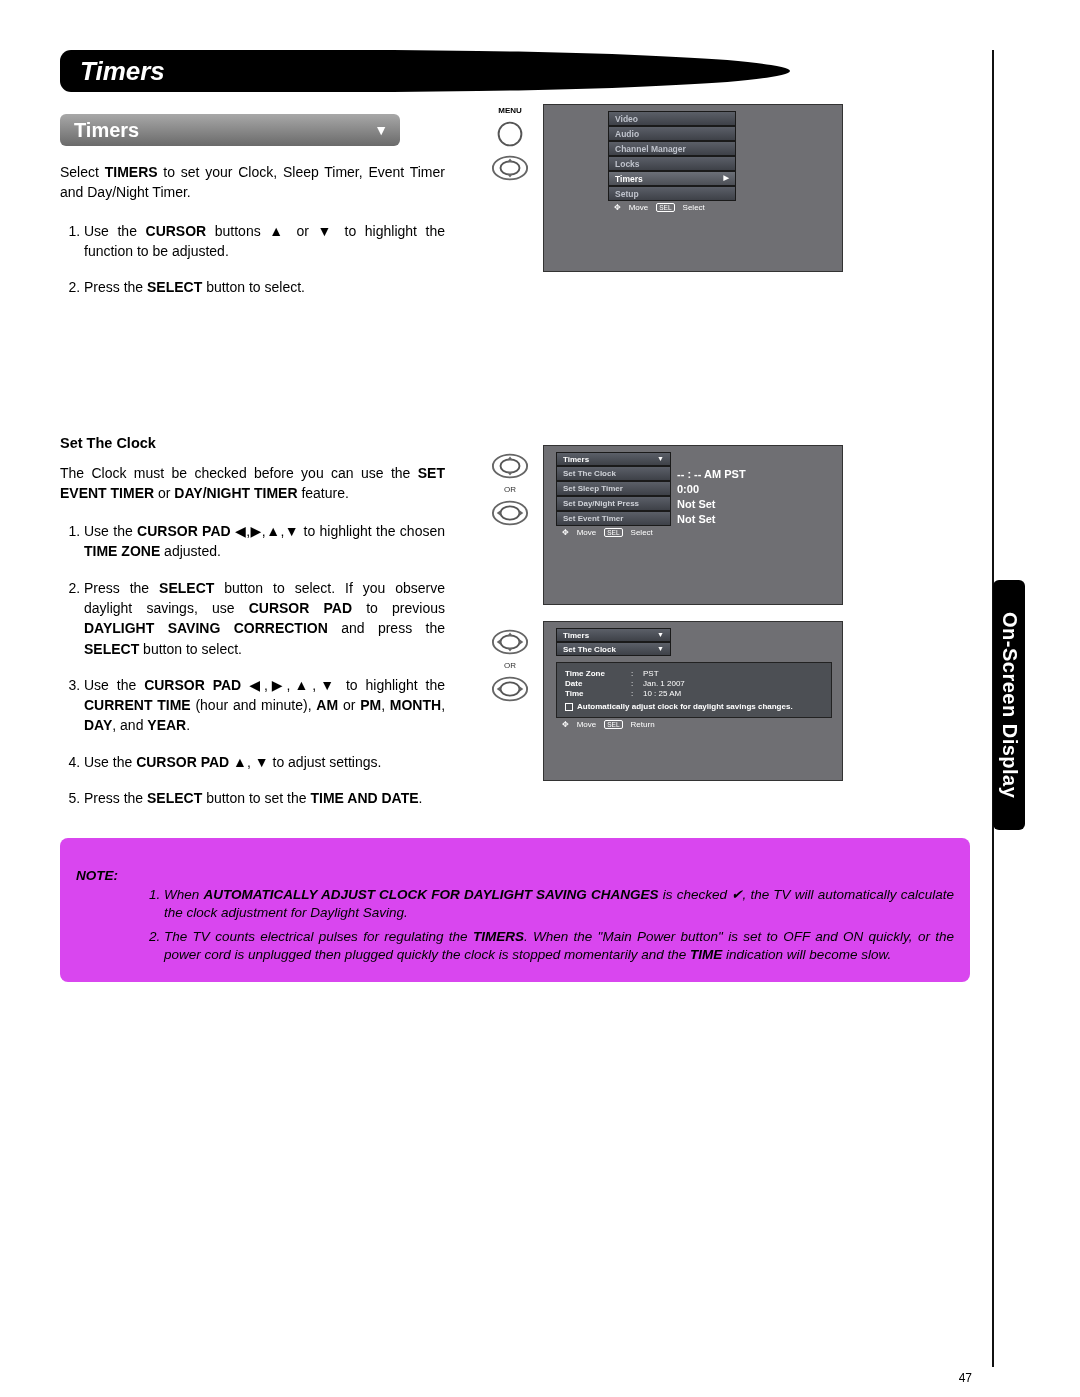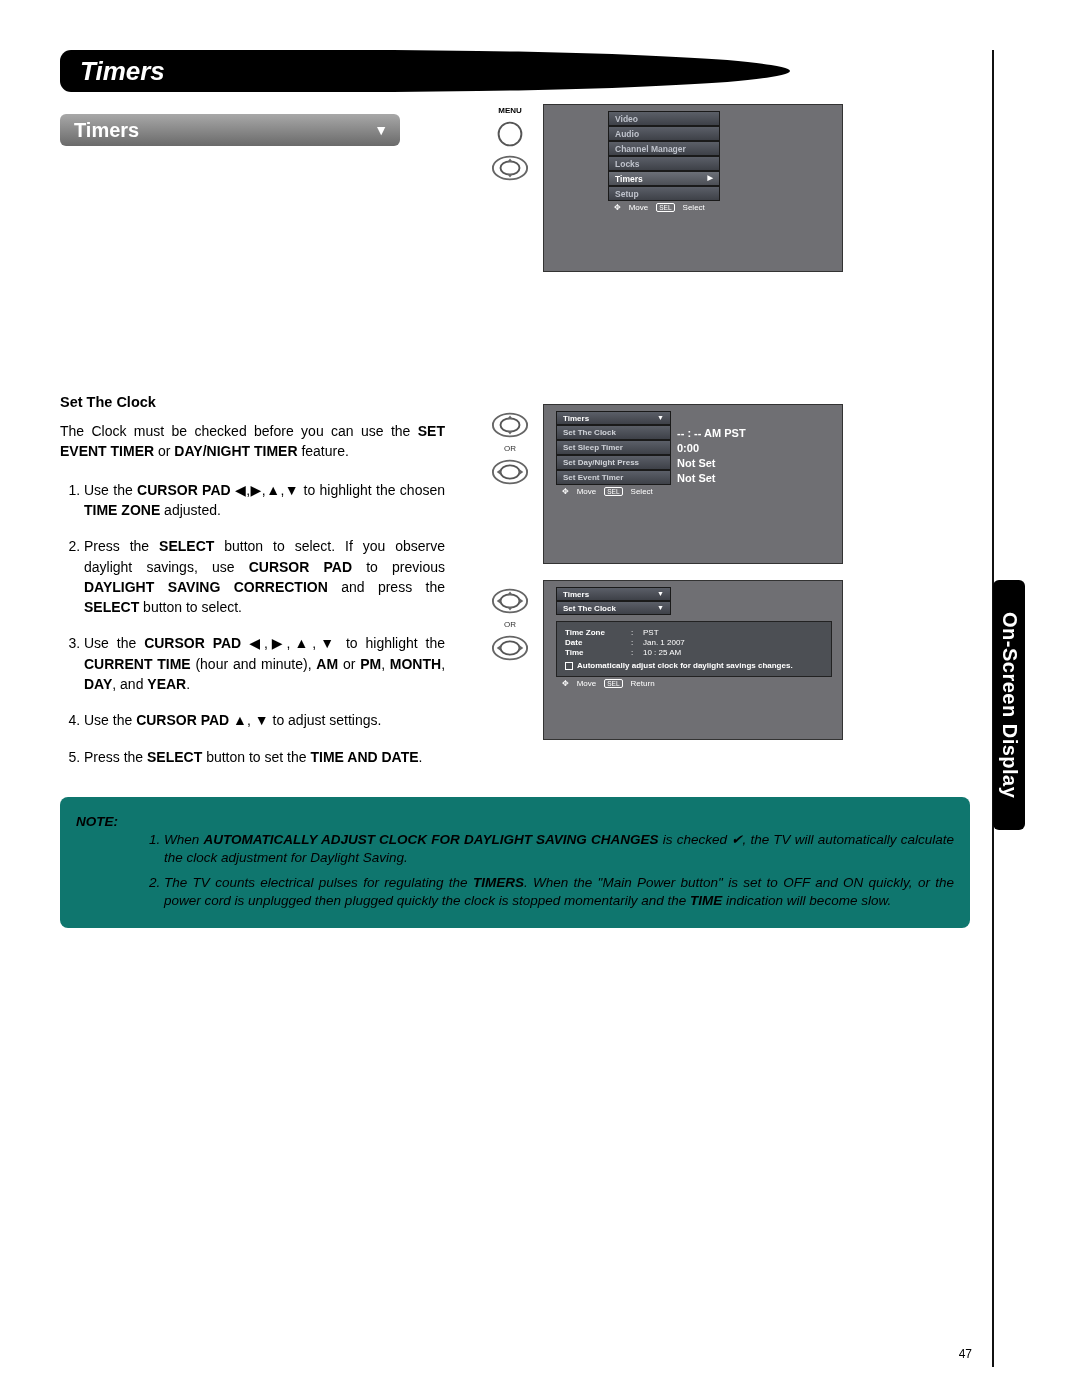--- a/index.html
+++ b/index.html
@@ -38,21 +38,21 @@
   ol.steps li { margin-bottom: 16px; text-align: justify; font-size: 14px; }
   b { font-weight: 700; }
   .section-title { font-weight: 700; font-family: Arial; font-size: 14.5px; margin-top: 0; margin-bottom: 8px; }
   .tv {
     width: 300px; height: 168px; background: #6f6f73; border: 1px solid #333;
     margin-top: 8px; margin-left: 0; position: relative; font-size: 9px; color: #fff;
     overflow: hidden;
   }
   .tv.small { height: 160px; }
   .tv-menu {
-    position: absolute; top: 6px; left: 64px; width: 112px;
+    position: absolute; top: 6px; left: 64px; width: 128px;
   }
   .tv-item {
     background: linear-gradient(#5b5f68, #3e4148); border: 1px solid #1a1a1a;
     padding: 1.5px 6px; font-weight: 700; font-size: 8.5px; display: flex; justify-content: space-between; color: #bfc3cc;
   }
   .tv-item.sel { background: linear-gradient(#6c7078, #4c4f56); color: #fff; }
   .tv-item .arrow { font-size: 7px; }
   .tv-hint { background: transparent; padding: 2px 6px; font-size: 8px; color: #fff; display: flex; gap: 8px; align-items: center; }
   .tv-hint .box { border: 1px solid #fff; font-size: 6.5px; padding: 0 2px; border-radius: 2px; }
   .remote-col {
@@ -74,27 +74,27 @@
   .tv-item2.head { color: #fff; display:flex; justify-content:space-between;}
   .tv-val { padding: 1.5px 6px; font-size: 11px; color: #fff; font-weight: 700; }
   .info-box {
     margin-top: 6px; background: #4c4f54; border: 1px solid #222; padding: 6px 8px; font-size: 8px; color: #fff;
   }
   .info-line { display: flex; gap: 6px; align-items: baseline; margin-bottom: 1px; }
   .info-line .k { width: 60px; font-weight: 700; }
   .info-line .c { width: 6px; }
   .chk { display: inline-block; width: 8px; height: 8px; border: 1px solid #fff; margin-right: 4px; vertical-align: middle; }
   .note-box {
-    margin-top: 14px; background: #0f766e; border-radius: 8px; padding: 16px 16px 12px 16px;
+    margin-top: 14px; background: #d946ef; border-radius: 8px; padding: 29px 16px 12px 16px;
     font-size: 13.5px; font-style: italic; line-height: 1.35;
   }
   .note-box .hd { font-weight: 900; font-style: italic; display: inline; }
   .note-list { margin: 0; padding-left: 88px; }
   .note-list li { margin-bottom: 6px; text-align: justify; }
-  .page-num { position: absolute; bottom: 36px; right: 108px; font-size: 12px; }
+  .page-num { position: absolute; bottom: 12px; right: 108px; font-size: 12px; }
   .glyph { font-family: Arial; }
 </style>
 </head>
 <body>
 
 <div class="page">
   <div class="side-line"></div>
   <div class="side-tab">
     <span>On-Screen Display</span>
   </div>
@@ -102,20 +102,31 @@
   <div class="header-pill">
     <span>Timers</span>
   </div>
 
   <div class="content-row" style="align-items:flex-start;">
     <div class="col-left">
       <div class="subhead">
         <span>Timers</span>
         <span class="tri">▼</span>
       </div>
+      <p class="intro">
+        <span>Select </span><b>TIMERS</b><span> to set your Clock, Sleep Timer, Event Timer and Day/Night Timer.</span>
+      </p>
+      <ol class="steps">
+        <li>
+          <span>Use the </span><b>CURSOR</b><span> buttons ▲ or ▼ to highlight the function to be adjusted.</span>
+        </li>
+        <li>
+          <span>Press the </span><b>SELECT</b><span> button to select.</span>
+        </li>
+      </ol>
     </div>
 
     <div class="col-right">
       <div class="tv-wrap">
         <div class="remote-col">
           <div class="lbl">MENU</div>
           <svg class="pad-svg" viewBox="0 0 40 30">
               <circle cx="20" cy="15" r="12" fill="#fff" stroke="#555" stroke-width="2"></circle>
             </svg>
           <svg class="pad-svg" viewBox="0 0 40 30">

